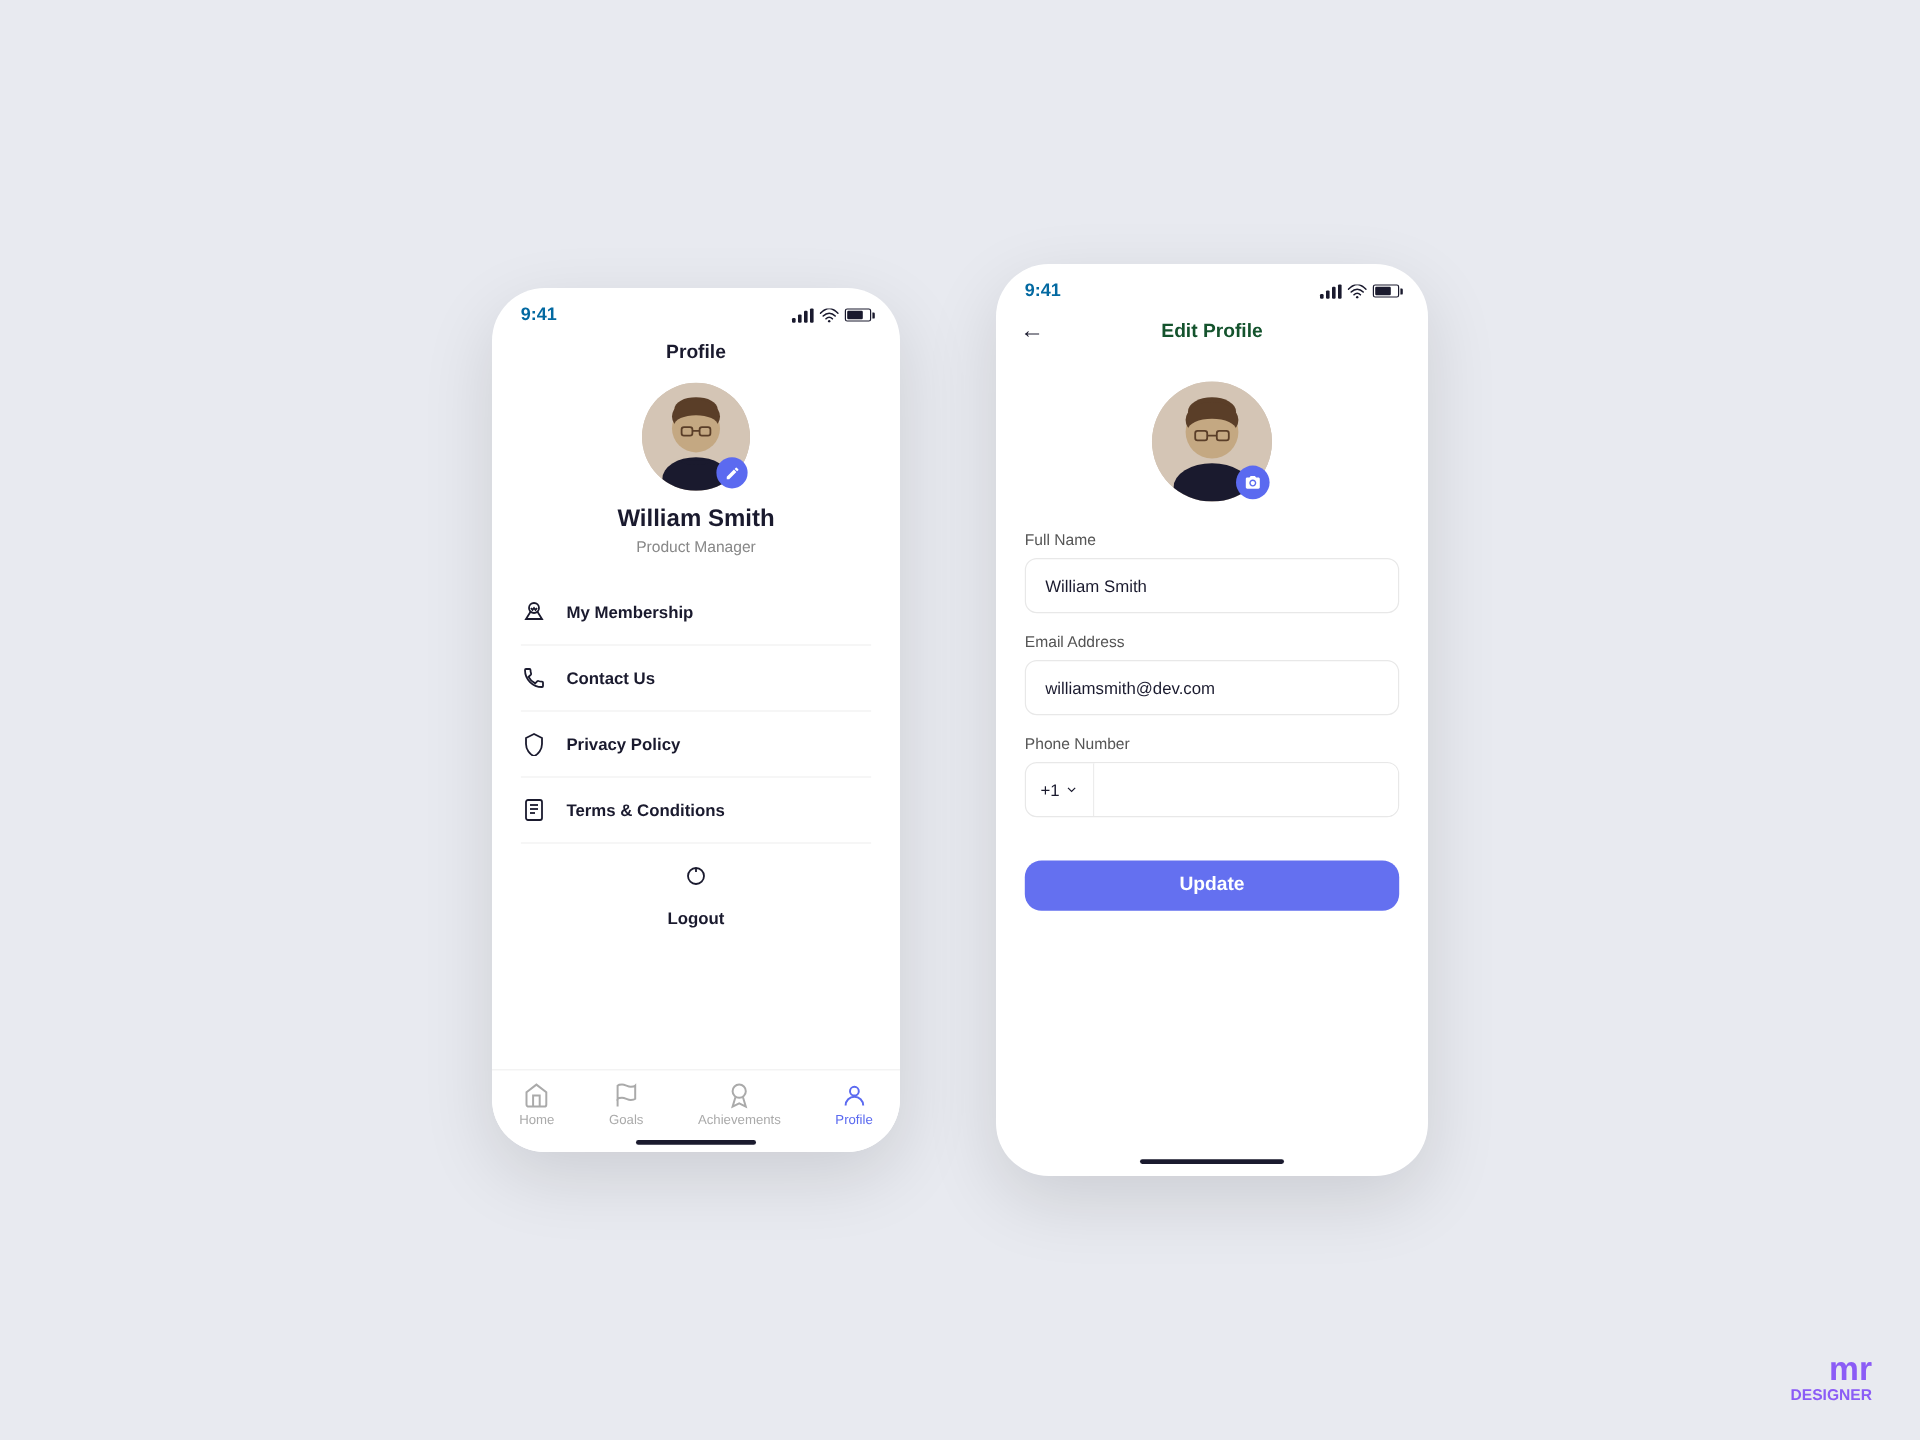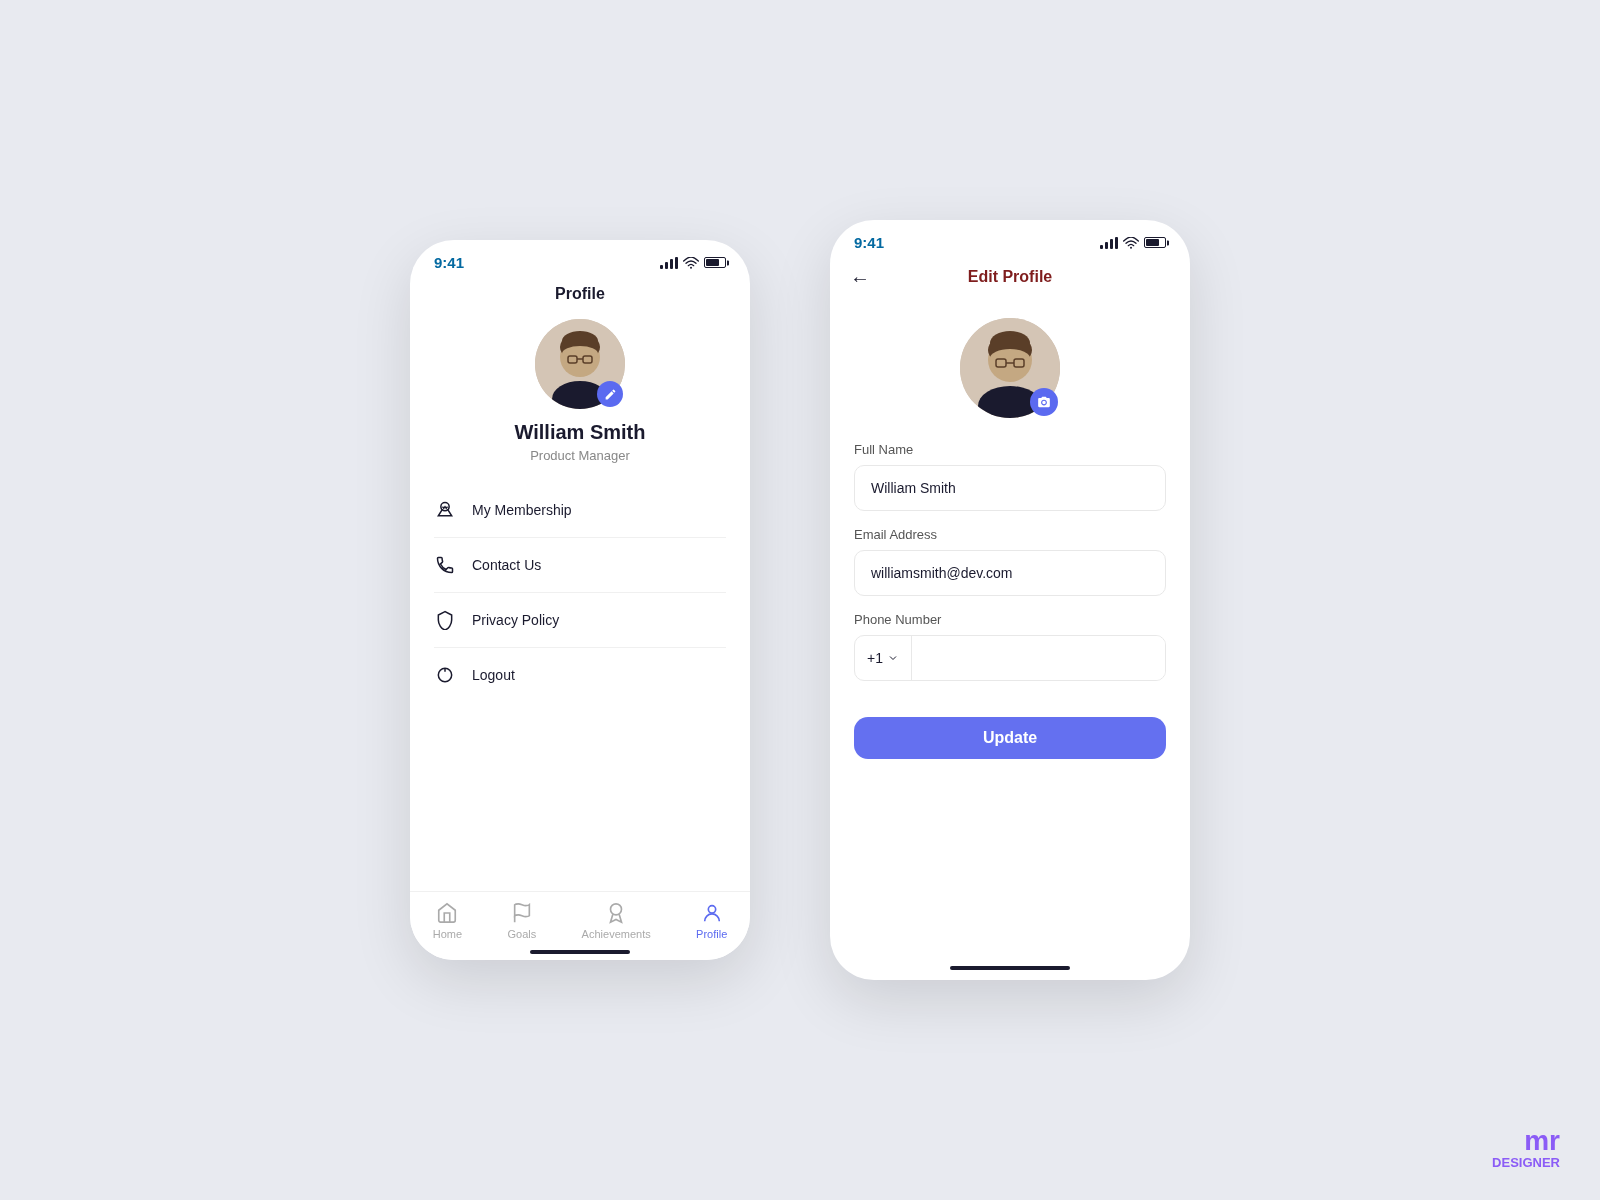--- a/index.html
+++ b/index.html
@@ -168,21 +168,21 @@
       align-items: center;
       justify-content: center;
     }
     .menu-icon svg {
       width: 20px;
       height: 20px;
     }
     .menu-label {
       font-size: 14px;
       color: #1a1a2e;
-      font-weight: 400;
+      font-weight: 700;
     }
     
     .bottom-nav {
       position: absolute;
       bottom: 0;
       left: 0;
       right: 0;
       background: #fff;
       border-top: 1px solid #f0f0f0;
       display: flex;
@@ -229,21 +229,21 @@
       cursor: pointer;
       color: #1a1a2e;
       font-size: 20px;
     }
     .header-title {
       position: absolute;
       left: 50%;
       transform: translateX(-50%);
       font-size: 16px;
       font-weight: 700;
-      color: #7f1d1d;
+      color: #14532d;
     }
     .form-section {
       padding: 0 24px;
     }
     .form-group {
       margin-bottom: 16px;
     }
     .form-label {
       font-size: 13px;
       color: #555;
@@ -437,22 +437,33 @@
 
       <div class="menu-item">
         <div class="menu-icon">
           <svg viewBox="0 0 24 24" fill="none" stroke="#1a1a2e" stroke-width="1.8">
             <path d="M12 2L4 6v6c0 5.5 3.8 10.7 8 12 4.2-1.3 8-6.5 8-12V6L12 2z"></path>
           </svg>
         </div>
         <span class="menu-label">Privacy Policy</span>
       </div>
 
-
-      <div class="menu-item" style="border-bottom: none;">
+      <div class="menu-item">
+        <div class="menu-icon">
+          <svg viewBox="0 0 24 24" fill="none" stroke="#1a1a2e" stroke-width="1.8">
+            <rect x="4" y="2" width="16" height="20" rx="2"></rect>
+            <line x1="8" y1="7" x2="16" y2="7"></line>
+            <line x1="8" y1="11" x2="16" y2="11"></line>
+            <line x1="8" y1="15" x2="13" y2="15"></line>
+          </svg>
+        </div>
+        <span class="menu-label">Terms &amp; Conditions</span>
+      </div>
+
+      <div class="menu-item" style="border-bottom: none; flex-direction: column;">
         <div class="menu-icon">
           <svg viewBox="0 0 24 24" fill="none" stroke="#1a1a2e" stroke-width="1.8">
             <circle cx="12" cy="12" r="8"></circle>
             <line x1="12" y1="4" x2="12" y2="8"></line>
           </svg>
         </div>
         <span class="menu-label">Logout</span>
       </div>
     </div>
 

